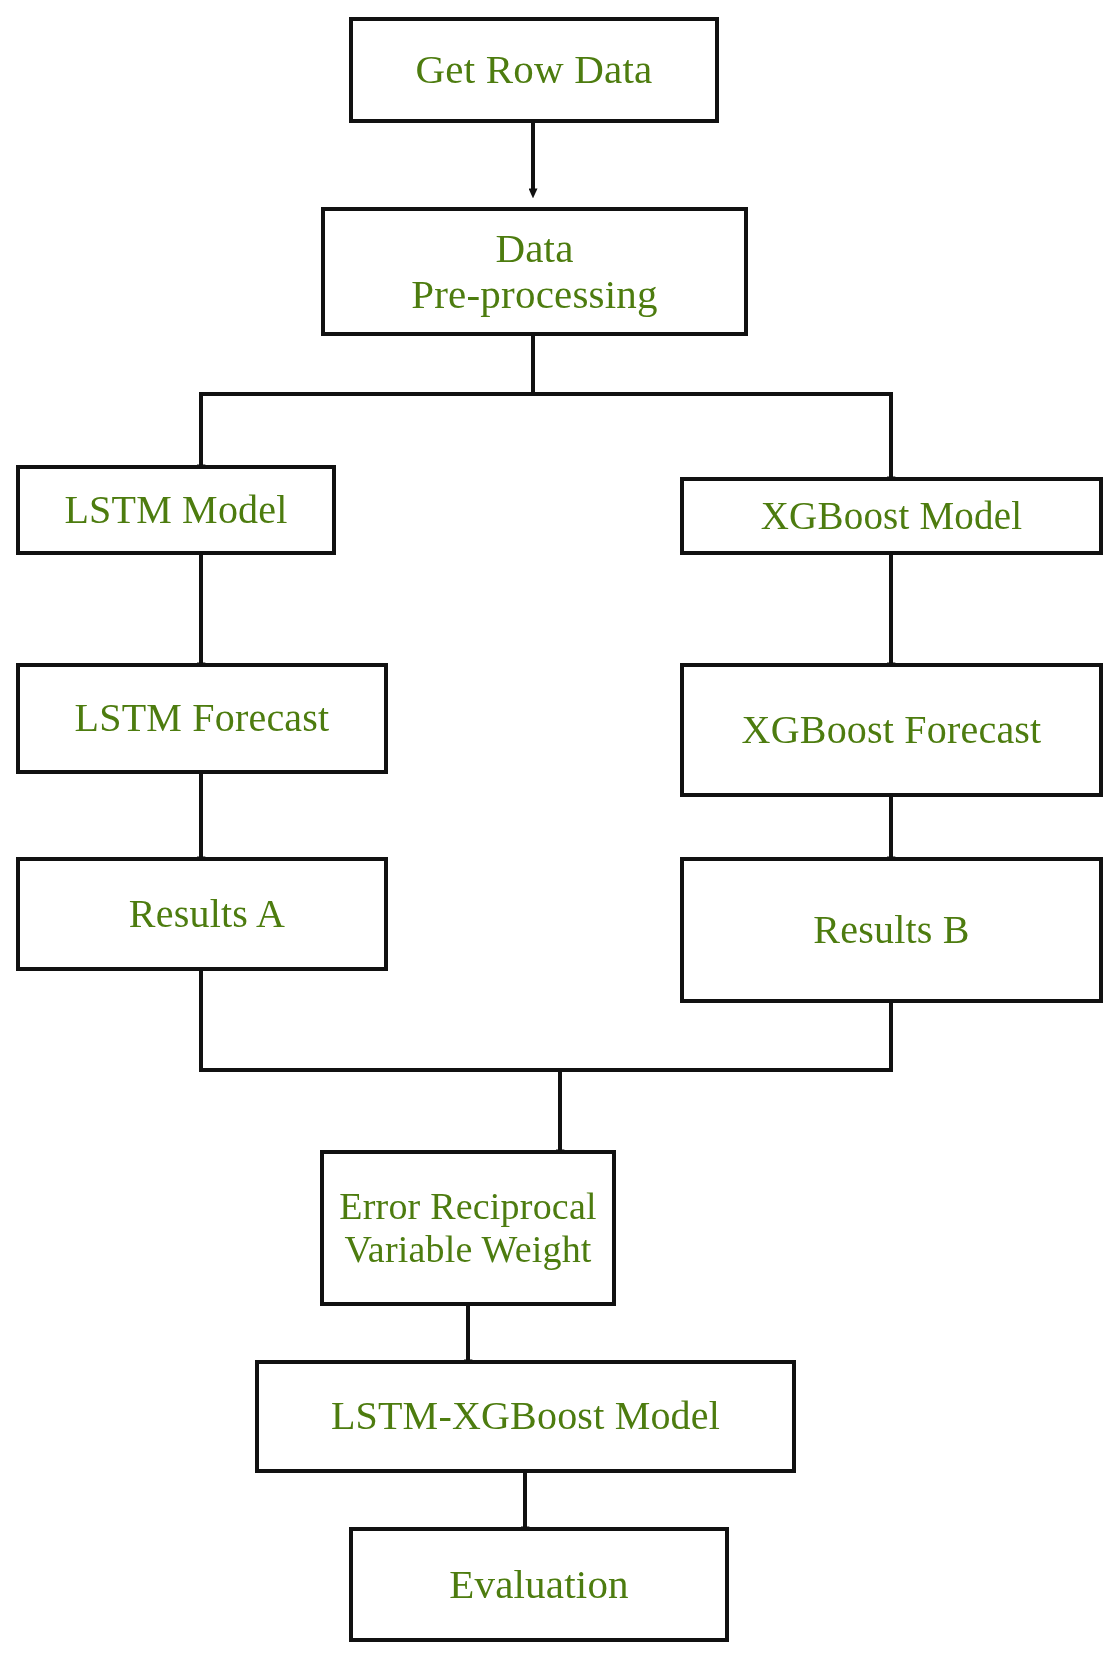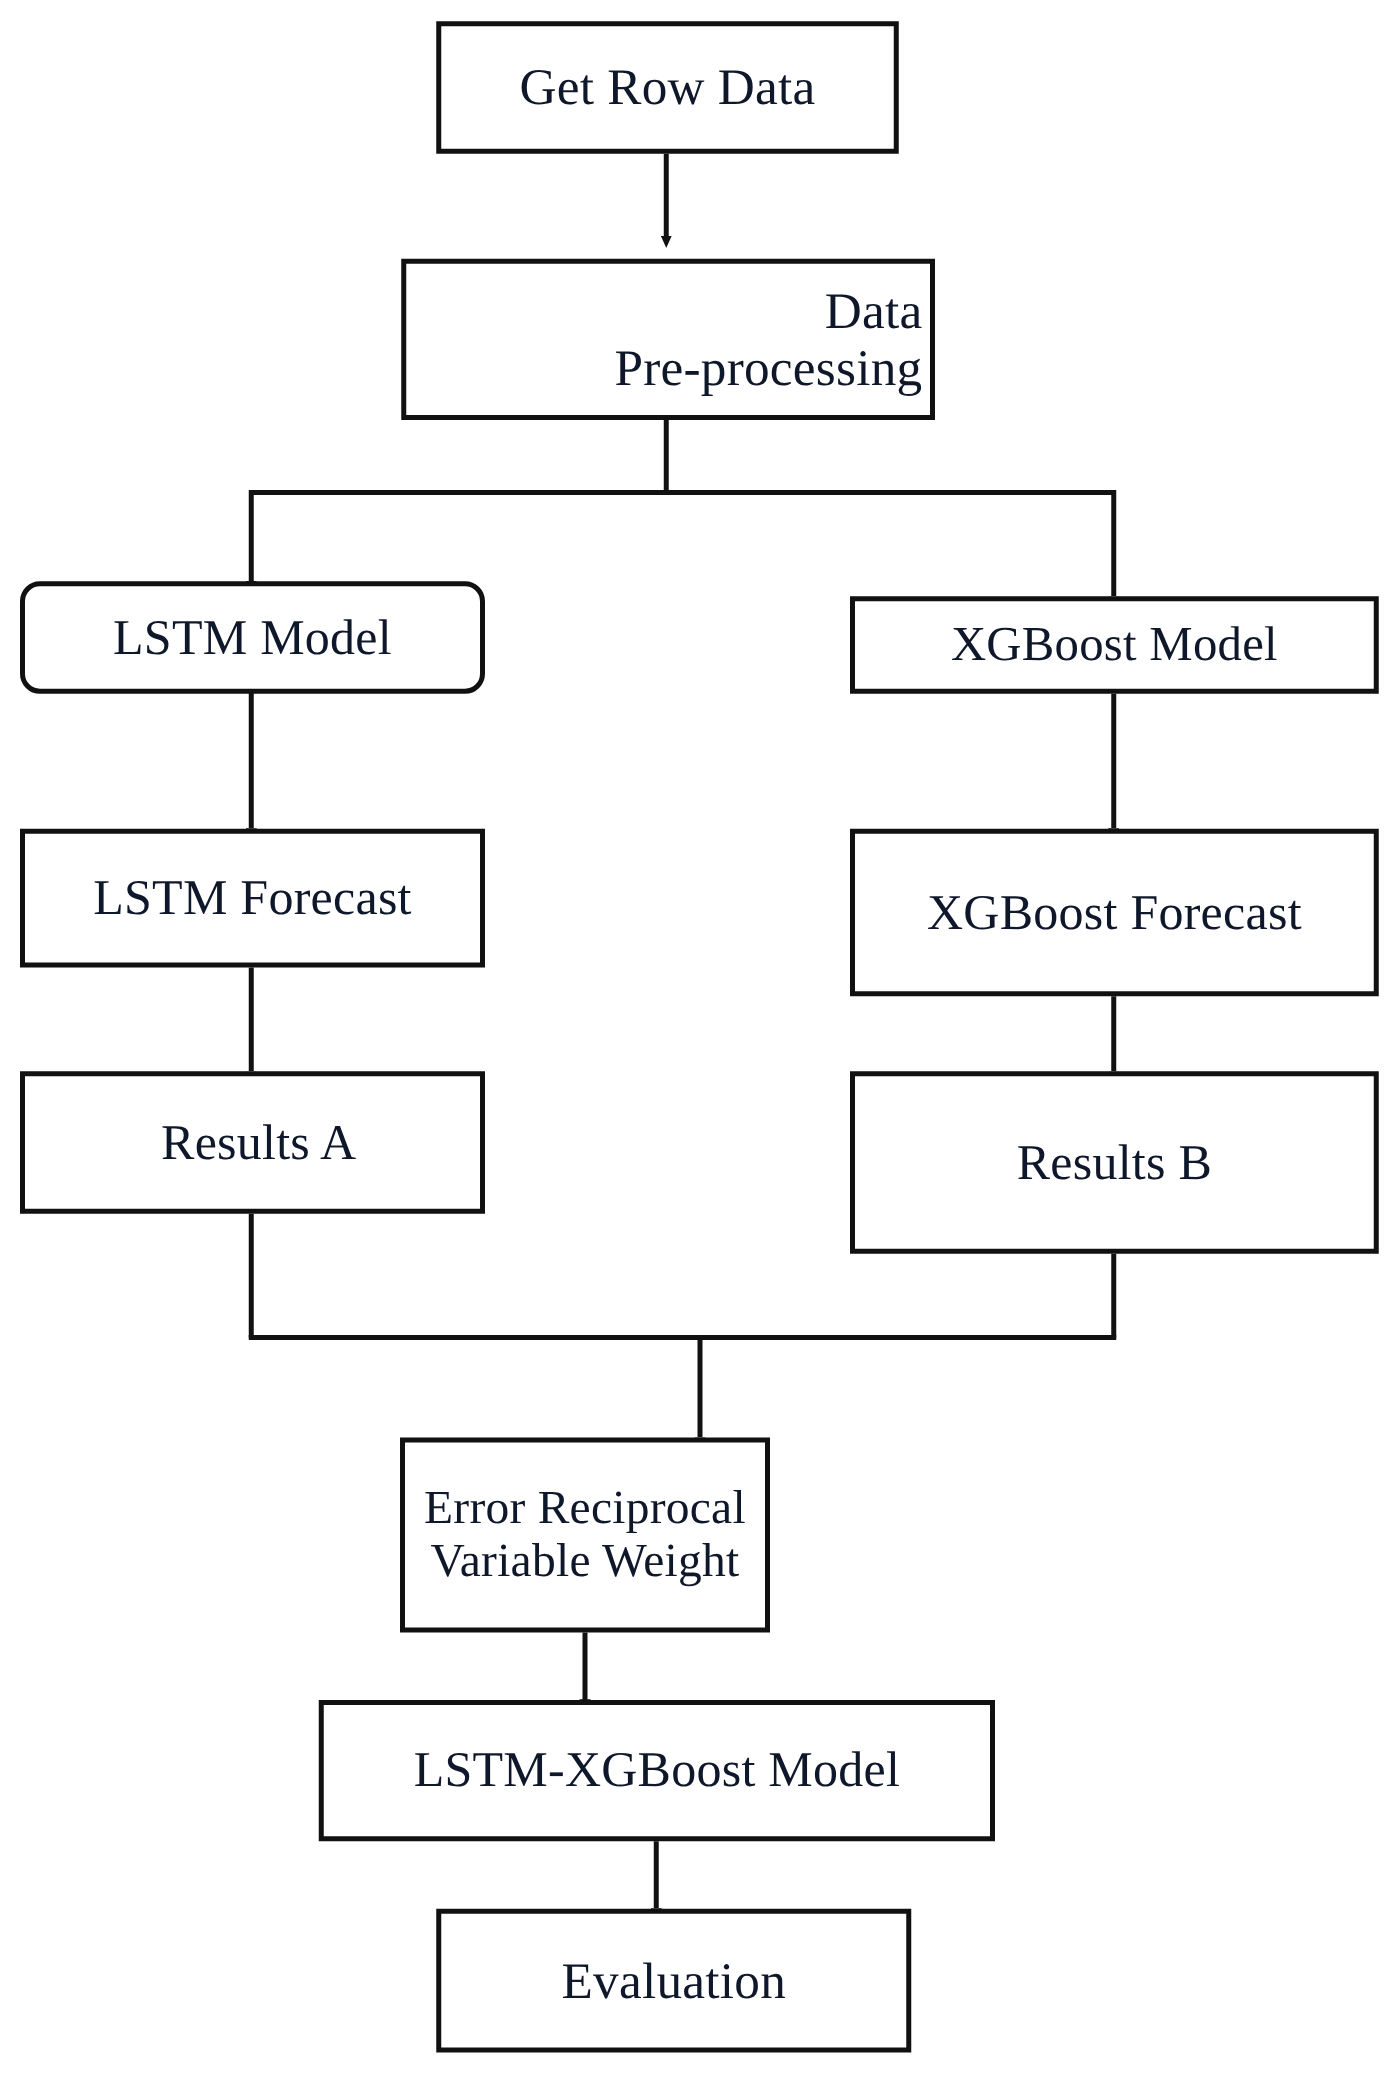--- a/index.html
+++ b/index.html
@@ -17,21 +17,21 @@
   }
   .node {
     position: absolute;
     box-sizing: border-box;
     border: 4px solid #111111;
     background: #ffffff;
     display: flex;
     align-items: center;
     justify-content: center;
     text-align: center;
-    color: #0f172a;
+    color: #4d7c0f;
     line-height: 1.12;
     letter-spacing: 0.2px;
   }
   .node .label {
     display: block;
     width: 100%;
     padding: 0 6px;
   }
   .node .label .l2 {
     display: block;
@@ -97,28 +97,28 @@
 
     <g>
       <line x1="525" y1="1472" x2="525" y2="1527" stroke="#111111" stroke-width="4" marker-end="url(#arrow)"></line>
     </g>
   </svg>
 
   <div class="node" style="left:349px; top:17px; width:370px; height:106px; font-size:41px;">
     <span class="label">Get Row Data</span>
   </div>
 
-  <div class="node" style="left:321px; top:207px; width:427px; height:129px; font-size:41px;text-align:right;">
+  <div class="node" style="left:321px; top:207px; width:427px; height:129px; font-size:41px;">
     <span class="label">
       <span>Data</span>
       <span class="l2">Pre-processing</span>
     </span>
   </div>
 
-  <div class="node" style="left:16px; top:465px; width:372px; height:90px; font-size:40px;border-radius:16px;">
+  <div class="node" style="left:16px; top:465px; width:320px; height:90px; font-size:40px;">
     <span class="label">LSTM Model</span>
   </div>
 
   <div class="node" style="left:680px; top:477px; width:423px; height:78px; font-size:39px;">
     <span class="label">XGBoost Model</span>
   </div>
 
   <div class="node" style="left:16px; top:663px; width:372px; height:111px; font-size:40px;">
     <span class="label">LSTM Forecast</span>
   </div>

